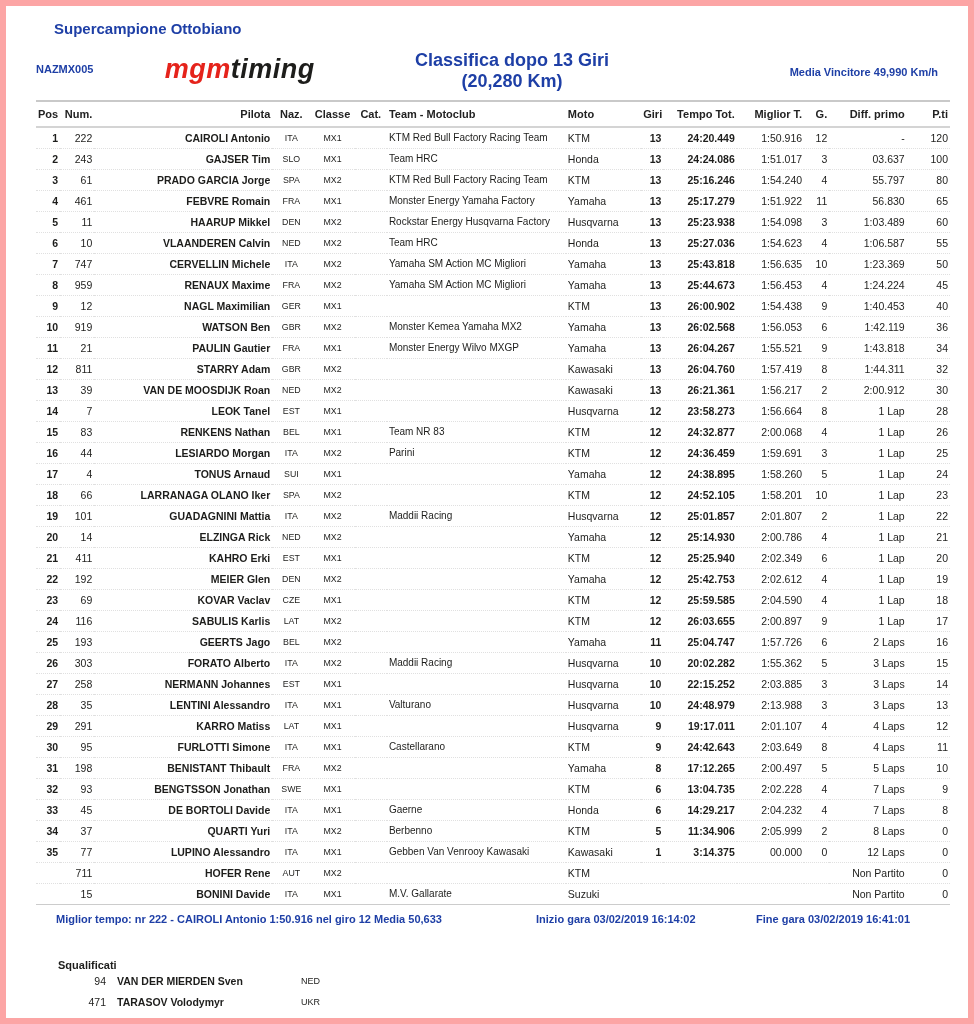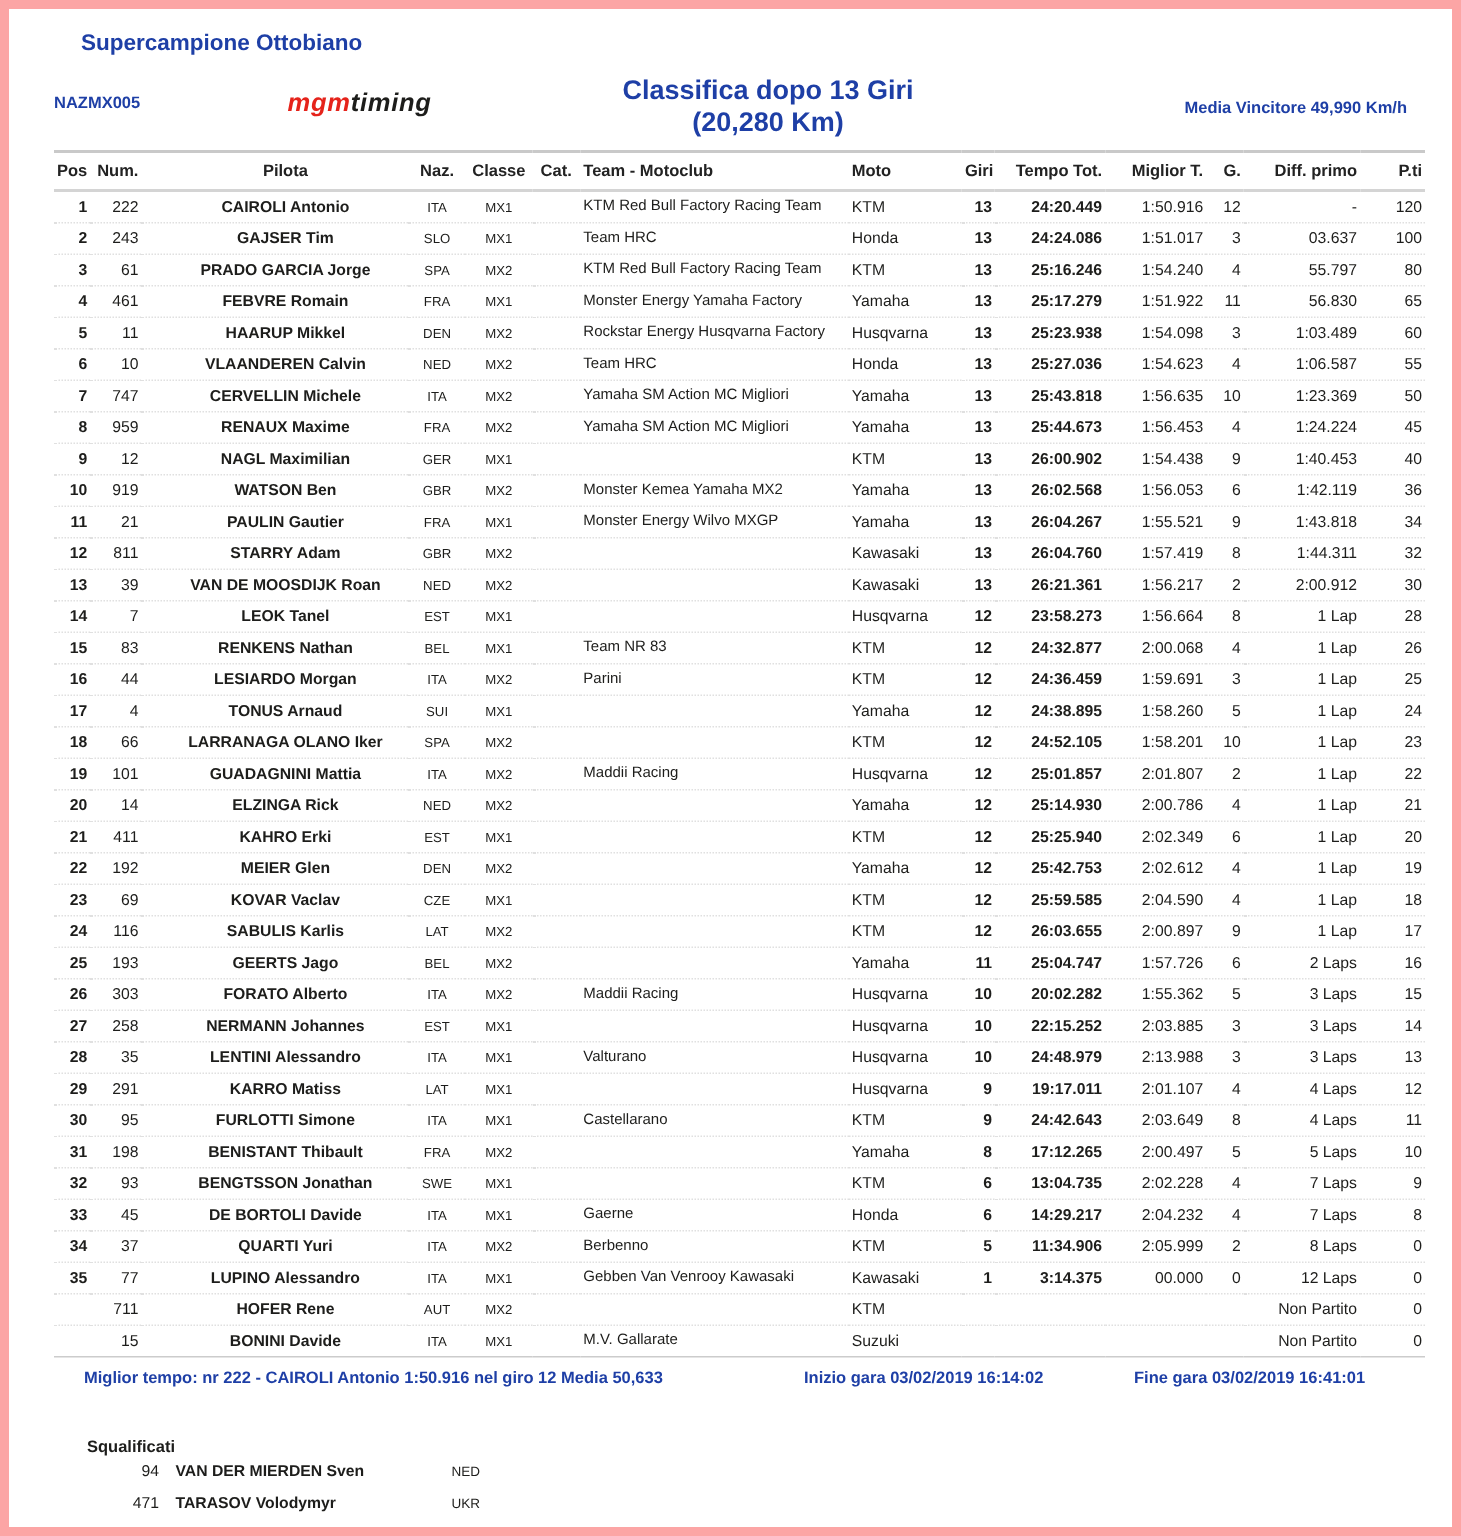--- a/index.html
+++ b/index.html
@@ -9,42 +9,42 @@
     position:relative; width:974px; height:1024px; background:#fff;
     overflow:hidden; border:6px solid #fca5a5;
   }
   
   .topbar { display:grid; grid-template-columns:350px 1fr 300px; padding:14px 30px 0 30px; align-items:start; }
   .event-title { font-size:15px; font-weight:bold; color:var(--blue); padding-left:18px; }
   .race-title  { font-size:15px; font-weight:bold; color:var(--blue); text-align:center; }
   .subrow { display:grid; grid-template-columns:350px 1fr 300px; padding:9px 30px 0 30px; align-items:center; }
   .left-sub { display:flex; align-items:center; }
   .race-code { font-size:11px; font-weight:bold; color:var(--blue); }
-  .logo { flex:1; text-align:center; font-size:17px; font-weight:bold; font-style:italic; letter-spacing:0.5px; }
+  .logo { flex:1; text-align:center; font-size:27px; font-weight:bold; font-style:italic; letter-spacing:0.5px; }
   .logo .mgm { color:var(--red); }
   .logo .timing { color:#1d1d1b; }
   .subtitle { font-size:18px; font-weight:bold; color:var(--blue); text-align:center; padding-top:4px; }
   .winner-average { font-size:11px; font-weight:bold; color:var(--blue); text-align:right; padding-top:6px; }
   
   table.results { width:914px; margin:8px 30px 0 30px; border-collapse:collapse; table-layout:fixed; }
   table.results th {
     font-size:11px; font-weight:bold; color:#222; height:24px; line-height:24px;
     border-top:2px solid #c9c9c9; border-bottom:2px solid #d4d4d4; padding:0 2px;
     white-space:nowrap; overflow:hidden;
   }
   table.results td {
     font-size:10.5px; height:20px; line-height:20px; padding:0 2px;
     border-bottom:1px dotted #e0e0e0; white-space:nowrap; overflow:hidden; color:#1d1d1b;
   }
   table.results tr:last-child td { border-bottom:1px solid #cccccc; }
   
   .results th:nth-child(1), .results td:nth-child(1) { text-align:right;margin-top:29px; }
   .results td:nth-child(1) { font-weight:bold; }
   .results th:nth-child(2), .results td:nth-child(2) { text-align:right; }
-  .results th:nth-child(3), .results td:nth-child(3) { text-align:center; padding-left:16px; }
+  .results th:nth-child(3), .results td:nth-child(3) { text-align:right; padding-left:16px; }
   .results td:nth-child(3) { font-weight:bold; }
   .results th:nth-child(4), .results td:nth-child(4),
   .results th:nth-child(5), .results td:nth-child(5),
   .results th:nth-child(6), .results td:nth-child(6) { text-align:center; }
   .results td:nth-child(4), .results td:nth-child(5) { font-size:8.8px; }
   .results th:nth-child(7), .results td:nth-child(7) { text-align:left; }
   .results td:nth-child(7) { font-size:10px;margin-top:48px; }
   .results th:nth-child(8), .results td:nth-child(8) { text-align:left; }
   .results th:nth-child(9), .results td:nth-child(9) { text-align:right; }
   .results td:nth-child(9) { font-weight:bold; }

